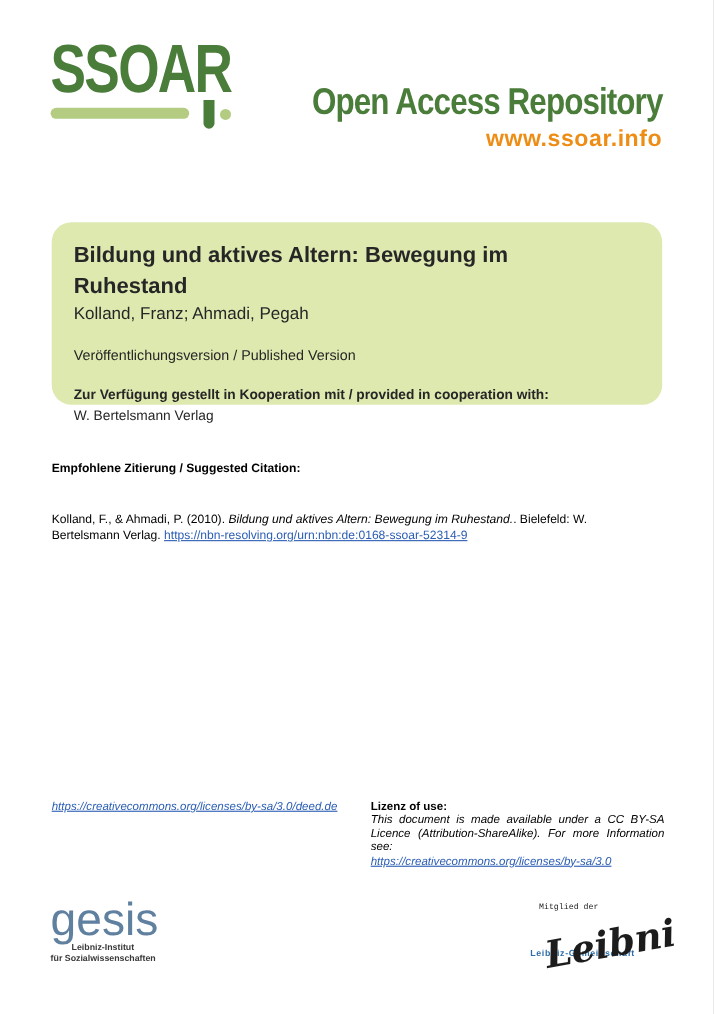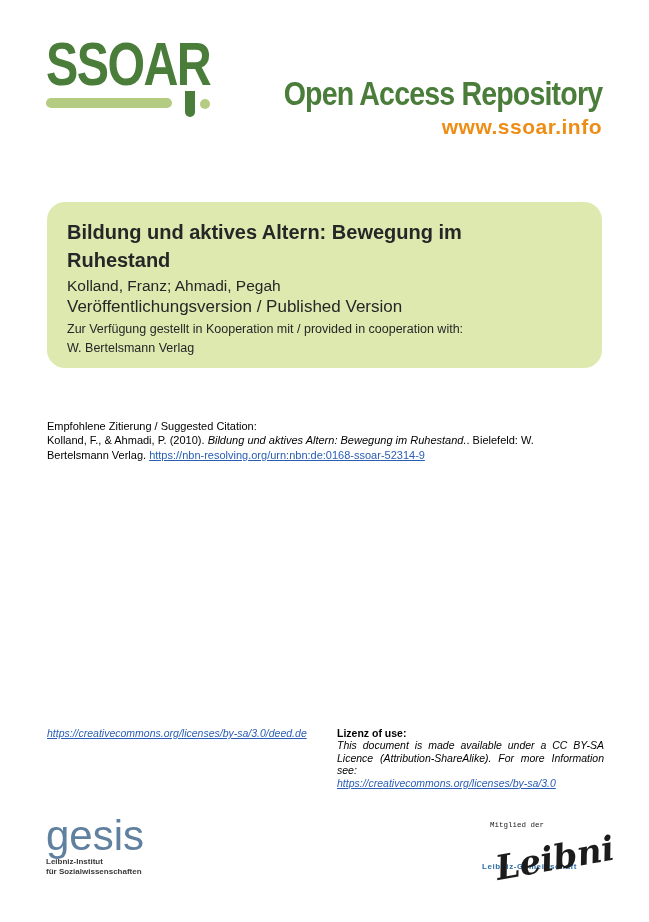--- a/index.html
+++ b/index.html
@@ -47,44 +47,44 @@
 
   
   .title-box {
     position: absolute; left: 47px; top: 202px;
     width: 555px; height: 166px;
     background: #dee9b0; border-radius: 18px;
     padding: 17px 20px; color: #262626;
   }
   .box-title { font-size: 20px; font-weight: bold; line-height: 1.38; max-width: 470px; }
   .box-authors { font-size: 15.5px; margin-top: 3px; }
-  .box-version { font-size: 17px; line-height: 1.45; }
+  .box-version { font-size: 13px; margin-top: 19px; line-height: 1.45; }
   .box-doctype { font-size: 12.5px; line-height: 1.45; }
-  .box-coop-label { font-size: 12.5px; font-weight: normal; margin-top: 0; line-height: 1.45; }
+  .box-coop-label { font-size: 12.5px; font-weight: bold; margin-top: 17px; line-height: 1.45; }
   .box-coop-partner { font-size: 12.5px; line-height: 1.45; margin-top: 1px; }
 
   
   .citation { position: absolute; left: 47px; top: 419px; width: 548px; color: #000; }
-  .citation-label { font-size: 11px; font-weight: normal; line-height: 1.3; }
-  .citation-body { font-size: 11px; line-height: 1.3; }
+  .citation-label { font-size: 11px; font-weight: bold; line-height: 1.3; }
+  .citation-body { font-size: 11px; line-height: 1.3; margin-top: 32px; }
   .citation-body .it { font-style: italic; }
   a.doc-link { color: #2a5db4; text-decoration: underline; }
 
   
   .terms-col { position: absolute; top: 727px; color: #000; }
   .terms-de { left: 47px; width: 282px; }
   .terms-en { left: 337px; width: 267px; }
   .terms-label { font-size: 10.5px; font-weight: bold; line-height: 1.18; }
   .terms-body { font-size: 10.5px; font-style: italic; line-height: 1.18; text-align: justify; }
   .terms-link-line { font-size: 10.5px; font-style: italic; line-height: 1.18; }
 
   
   .gesis-logo { position: absolute; left: 46px; top: 816px; width: 140px; height: 70px; }
   .gesis-name { font-size: 42px; line-height: 40px; color: #60809f; letter-spacing: 0; }
-  .gesis-sub { position: absolute; left: 0; top: 41px; width: 95px; text-align: left;
+  .gesis-sub { position: absolute; left: 0; top: 41px; width: 95px; text-align: center;
                font-size: 8px; font-weight: bold; color: #3a3a3a; line-height: 1.2; white-space: nowrap; }
 
   .leibniz-logo { position: absolute; left: 480px; top: 816px; width: 145px; height: 90px; }
   .leibniz-member { position: absolute; left: 10px; top: 5px; font-size: 7.5px; color: #222;
                     font-family: Liberation Mono, monospace; }
   .leibniz-caption { position: absolute; left: 2px; top: 46px; font-size: 8px; font-weight: bold;
                      color: #2e6ea8; letter-spacing: 0.6px; }
   .leibniz-signature { position: absolute; left: 14px; top: 8px; }
 </style>
 </head>

